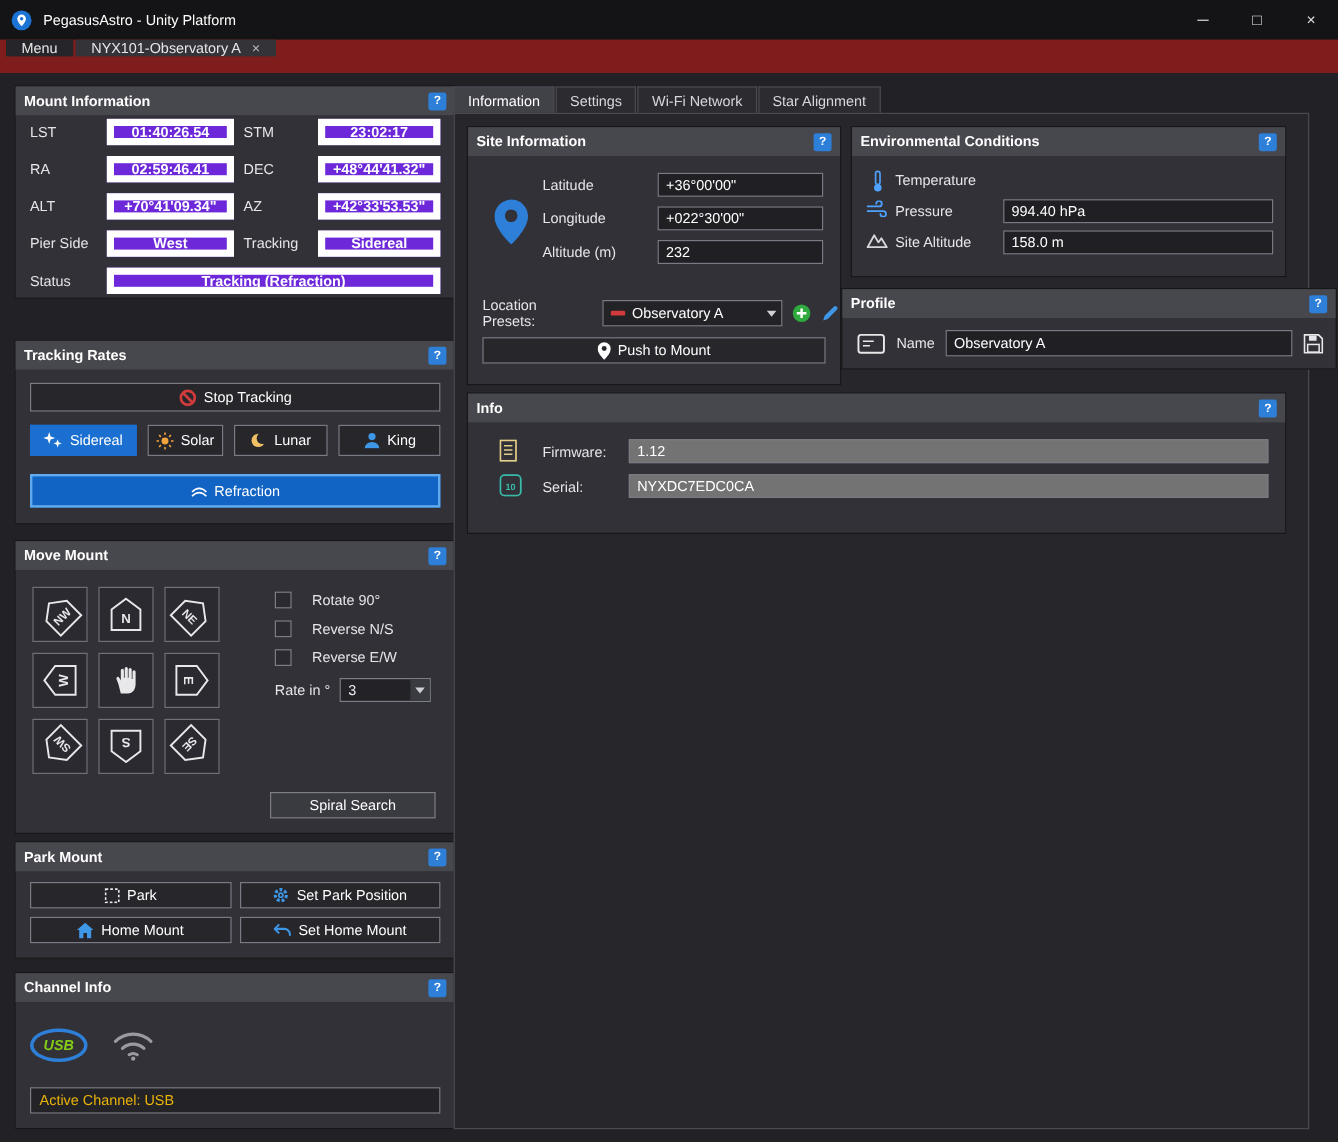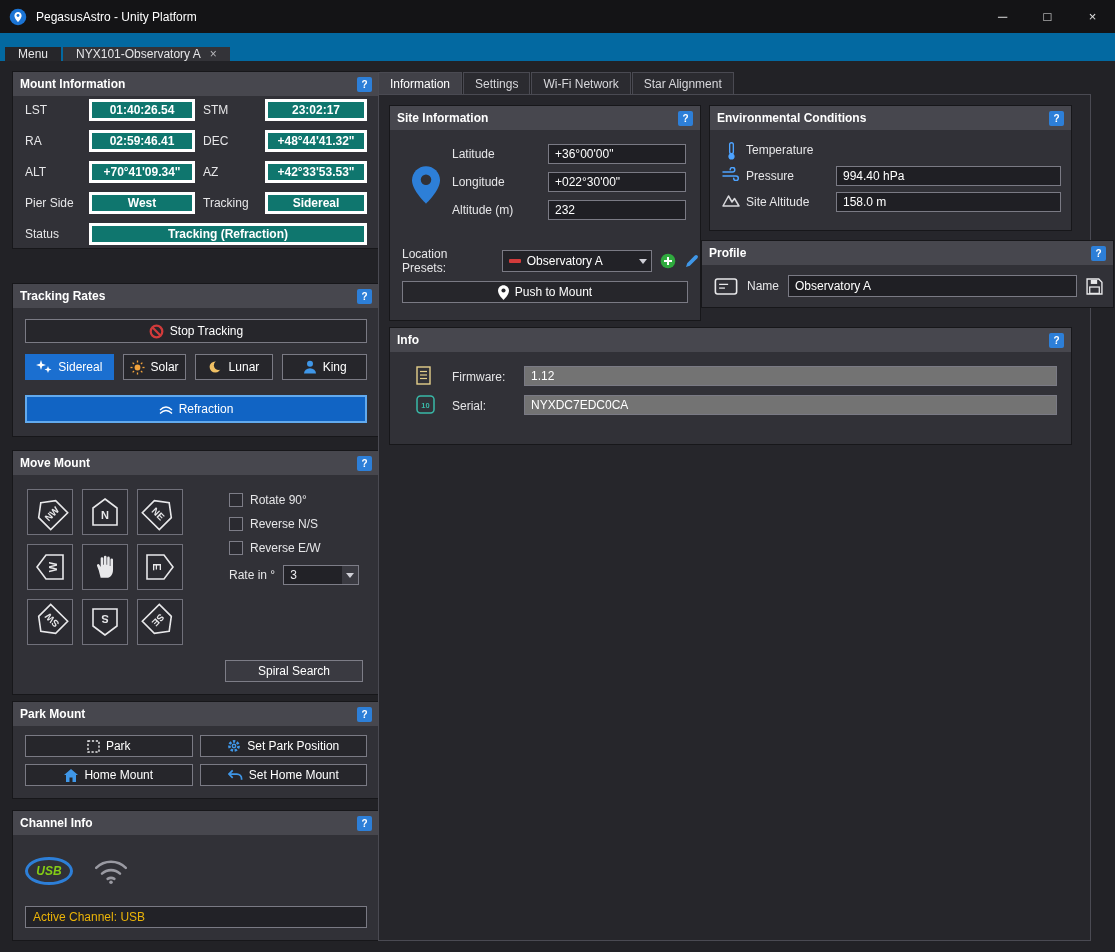--- a/index.html
+++ b/index.html
@@ -12,32 +12,32 @@
     overflow:hidden;
     font-size:12px;
   }
   
   .titlebar { position:absolute; top:0; left:0; right:0; height:33px; background:#141416; display:flex; align-items:center; }
   .app-logo { width:18px; height:18px; margin-left:9px; flex:0 0 auto; }
   .app-title { margin-left:9px; font-size:12px; color:#fff; }
   .win-controls { margin-left:auto; display:flex; height:33px; }
   .win-btn { width:45px; height:33px; display:flex; align-items:center; justify-content:center; color:#e0e0e0; font-size:13px; }
   
-  .tabbar { position:absolute; top:33px; left:0; right:0; height:28px; background:#0369a1; display:flex; align-items:flex-end; padding-left:5px; }
+  .tabbar { position:absolute; top:33px; left:0; right:0; height:28px; background:#7f1d1d; display:flex; align-items:flex-start; padding-left:5px; }
   .tab { display:flex; align-items:center; padding:0 13px; font-size:12px; color:#e6e6e8; background:#26262a; margin-right:2px; }
   .tab.active { background:#333338; }
   .tab-close { margin-left:9px; color:#b8b8bc; font-size:12px; }
   
   .content { position:absolute; top:61px; left:0; right:0; bottom:0; background:#222226; }
   
   .panel { position:absolute; background:#313137; border:1px solid #17171a; }
   .panel-header { height:24px; background:#47474e; display:flex; align-items:center; padding:0 7px; }
   .panel-title { flex:1; font-size:12px; font-weight:bold; color:#fff; }
   .help-btn { width:15px; height:15px; background:#2d7fd8; border-radius:2px; color:#fff; font-size:10px; font-weight:bold; display:flex; align-items:center; justify-content:center; }
-  .vbox { background:#0f766e; border:3px solid #ffffff; height:22px; display:flex; align-items:center; justify-content:center; font-size:12px; font-weight:bold; color:#fff; }
+  .vbox { background:#6d28d9; border:6px solid #ffffff; height:22px; display:flex; align-items:center; justify-content:center; font-size:12px; font-weight:bold; color:#fff; }
   .btn { background:#26262b; border:1px solid #7a7a84; color:#fff; font-size:12px; display:flex; align-items:center; justify-content:center; gap:6px; }
   .lbl { font-size:12px; color:#e6e6e8; }
   
   .mi-grid { padding:2px 12px; display:grid; grid-template-columns:56px 106px 54px 1fr; column-gap:8px; row-gap:7px; align-items:center; grid-auto-rows:24px; }
   .mi-status { grid-column:2 / 5; }
   
   .tr-body { padding:11px 12px 13px 12px; }
   .stop-btn { width:100%; height:24px; }
   .modes { display:flex; gap:9px; margin-top:11px; }
   .mode-btn { height:26px; }
@@ -47,21 +47,21 @@
   .mode-king { width:86px; }
   .refraction-btn { margin-top:15px; width:100%; height:28px; background:#1164c4; border:2px solid #62aaee; color:#fff; display:flex; align-items:center; justify-content:center; gap:6px; font-size:12px; }
   
   .mm-body { position:relative; height:219px; }
   .dir-grid { position:absolute; left:14px; top:14px; display:grid; grid-template-columns:repeat(3,46px); grid-auto-rows:46px; gap:9px; }
   .dir-btn { background:#2a2a30; border:1px solid #70707a; display:flex; align-items:center; justify-content:center; }
   .dir-btn svg { display:block; }
   .rNW{transform:rotate(-45deg);} .rNE{transform:rotate(45deg);} .rW{transform:rotate(-90deg);} .rE{transform:rotate(90deg);}
   .rSW{transform:rotate(-135deg);} .rS{transform:rotate(180deg);} .rSE{transform:rotate(135deg);}
   .mm-right { position:absolute; left:216px; top:18px; width:140px; }
-  .chk-row { display:flex; align-items:center; gap:7px; margin-bottom:10px; }
+  .chk-row { display:flex; align-items:center; gap:17px; margin-bottom:10px; }
   .chk { width:14px; height:14px; background:#2a2a30; border:1px solid #7d7d87; flex:0 0 auto; }
   .rate-row { display:flex; align-items:center; gap:8px; margin-top:8px; }
   .select { width:76px; height:20px; background:#222227; border:1px solid #7d7d87; display:flex; align-items:center; padding-left:6px; }
   .select .sval { flex:1; }
   .dd-btn { width:16px; height:100%; background:#3a3a41; display:flex; align-items:center; justify-content:center; }
   .tri { width:0; height:0; border-left:4px solid transparent; border-right:4px solid transparent; border-top:5px solid #cfcfd6; }
   .spiral-btn { position:absolute; right:16px; top:185px; width:138px; height:22px; background:#3a3a41; border:1px solid #7d7d87; color:#fff; font-size:12px; display:flex; align-items:center; justify-content:center; }
   
   .pk-grid { padding:9px 12px 12px 12px; display:grid; grid-template-columns:1fr 1fr; gap:7px; }
   .pk-grid .btn { height:22px; }

